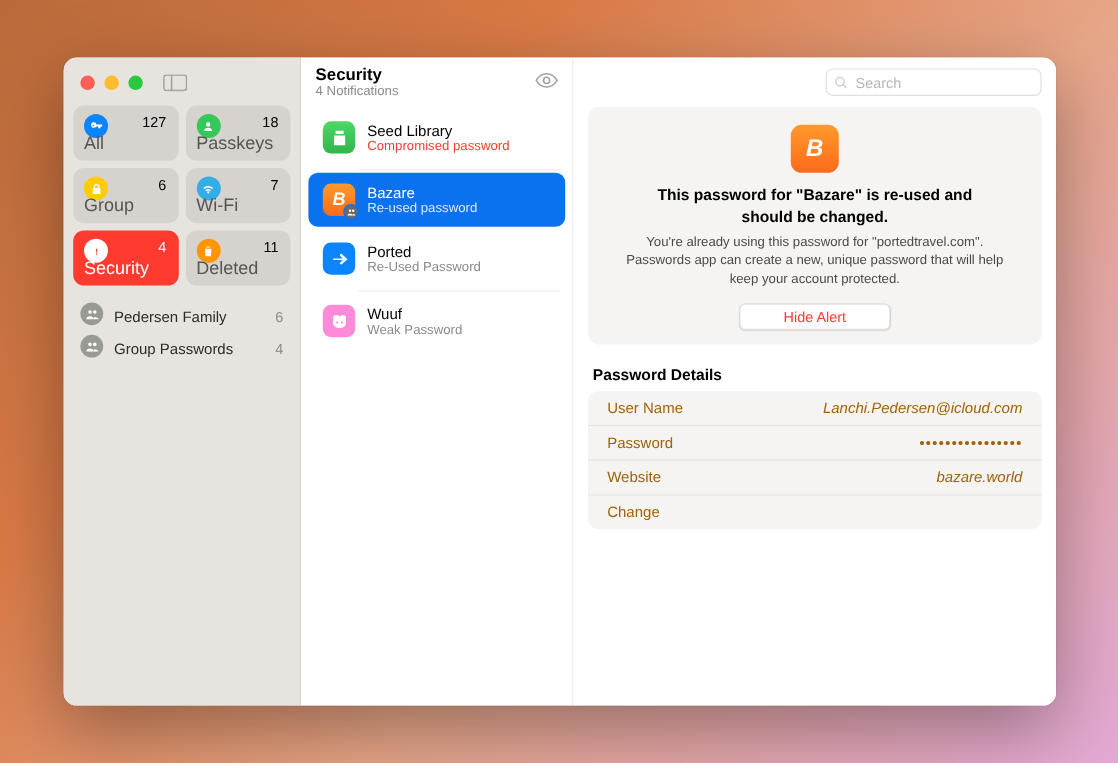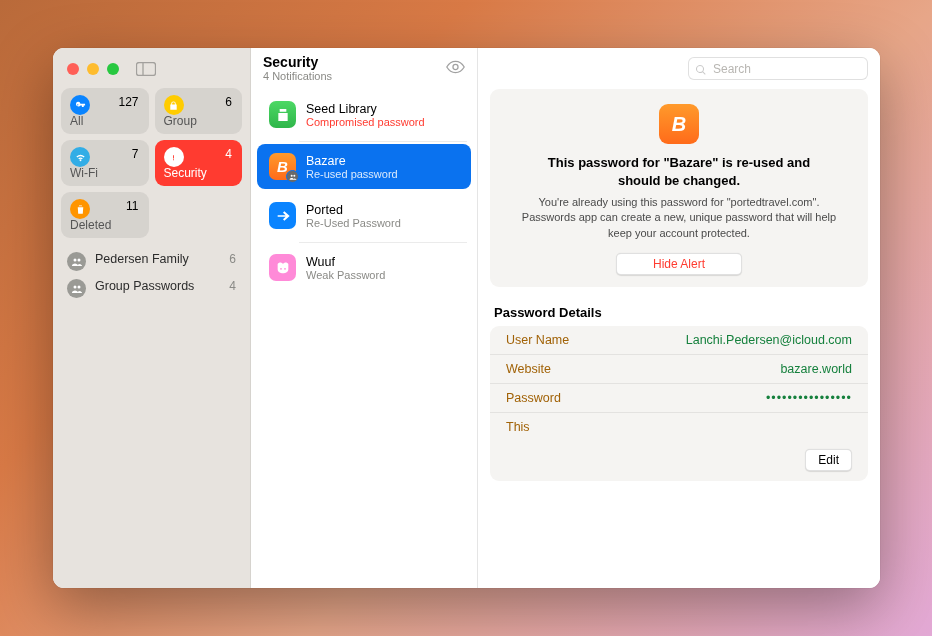--- a/index.html
+++ b/index.html
@@ -70,37 +70,37 @@
     width: 20px; height: 20px; border-radius: 50%;
     display: flex; align-items: center; justify-content: center;
   }
   .cat .icon svg { width: 11px; height: 11px; fill: #fff; }
   .cat .count {
     position: absolute; top: 7px; right: 10px;
     font-size: 12px;
   }
   .cat .label {
     position: absolute; bottom: 6px; left: 9px;
-    font-size: 12px; color: #555;
+    font-size: 15px; color: #555;
   }
   .cat.active .label, .cat.active .count { color: #fff; }
   .i-blue { background:#0a84ff; }
   .i-green { background:#34c759; }
   .i-yellow { background:#ffcc00; }
   .i-cyan { background:#32ade6; }
   .i-orange { background:#ff9500; }
   .i-white { background:#fff; }
   .cat.active .i-white svg { fill:#ff3b30; }
   .shared-label {
     padding: 4px 14px 3px;
     font-size: 10px; font-weight:600; letter-spacing: .03em;
     color: #8a8a86;
   }
   .group-item {
-    display: flex; align-items: flex-start;
+    display: flex; align-items: flex-end;
     padding: 4px 14px;
     gap: 9px;
     font-size: 12.5px; color: #2c2c2c;
   }
   .group-item .avatar {
     width: 19px; height: 19px; border-radius: 50%;
     background: #9a9a95;
     display:flex;align-items:center;justify-content:center;
   }
   .group-item .avatar svg{width:12px;height:12px;fill:#fff;}
@@ -213,21 +213,21 @@
     padding: 18px 16px 6px;
   }
   .kv{
     display:flex; align-items:center;
     padding: 7px 16px;
     font-size:12.5px;
     border-top:1px solid rgba(0,0,0,0.07);
   }
   .kv:first-of-type{border-top:0;}
   .kv .k{ color:#a16207; }
-  .kv .v{ margin-left:auto; color:#15803d; text-align:center;}
+  .kv .v{ margin-left:auto; color:#a16207; text-align:center;font-style:italic;}
   .kv .sel{
     display:inline-flex; align-items:center; gap:4px;
   }
   .kv .stepper{
     display:inline-flex; flex-direction:column;
     border:1px solid rgba(0,0,0,0.18);
     border-radius:4px; overflow:hidden;
     margin-left:6px;
     background:#fff;
   }
@@ -266,20 +266,29 @@
       <div class="cat">
         <div class="icon i-blue">
           <svg viewBox="0 0 24 24">
               <path d="M7 14a5 5 0 1 1 4.9-6H22v4h-3v3h-4v-3h-3.1A5 5 0 0 1 7 14zm-1-5a1.5 1.5 0 1 0 0 3 1.5 1.5 0 0 0 0-3z"></path>
             </svg>
         </div>
         <span class="count">127</span>
         <span class="label">All</span>
       </div>
       <div class="cat">
+        <div class="icon i-green">
+          <svg viewBox="0 0 24 24">
+              <path d="M12 12a4 4 0 1 0-4-4 4 4 0 0 0 4 4zm0 2c-4 0-7 2-7 4v2h14v-2c0-2-3-4-7-4z"></path>
+            </svg>
+        </div>
+        <span class="count">18</span>
+        <span class="label">Passkeys</span>
+      </div>
+      <div class="cat">
         <div class="icon i-yellow">
           <svg viewBox="0 0 24 24">
               <path d="M17 10V8a5 5 0 0 0-10 0v2H5v11h14V10zm-8-2a3 3 0 0 1 6 0v2H9z"></path>
             </svg>
         </div>
         <span class="count">6</span>
         <span class="label">Group</span>
       </div>
       <div class="cat">
         <div class="icon i-cyan">
@@ -422,29 +431,26 @@
     </div>
 
     <div class="section-title">Password Details</div>
 
     <div class="kv-block">
       <div class="kv">
         <span class="k">User Name</span>
         <span class="v">Lanchi.Pedersen@icloud.com</span>
       </div>
       <div class="kv">
+        <span class="k">Password</span>
+        <span class="v" style="letter-spacing:1px">••••••••••••••••</span>
+      </div>
+      <div class="kv">
         <span class="k">Website</span>
         <span class="v">bazare.world</span>
       </div>
       <div class="kv">
-        <span class="k">Password</span>
-        <span class="v" style="letter-spacing:1px">••••••••••••••••</span>
-      </div>
-      <div class="kv">
-        <span class="k">This</span>
-      </div>
-      <div class="edit-row">
-        <button class="mac-btn" style="min-width:0">Edit</button>
+        <span class="k">Change</span>
       </div>
     </div>
   </div>
 
 </div>
 
 </body></html>

